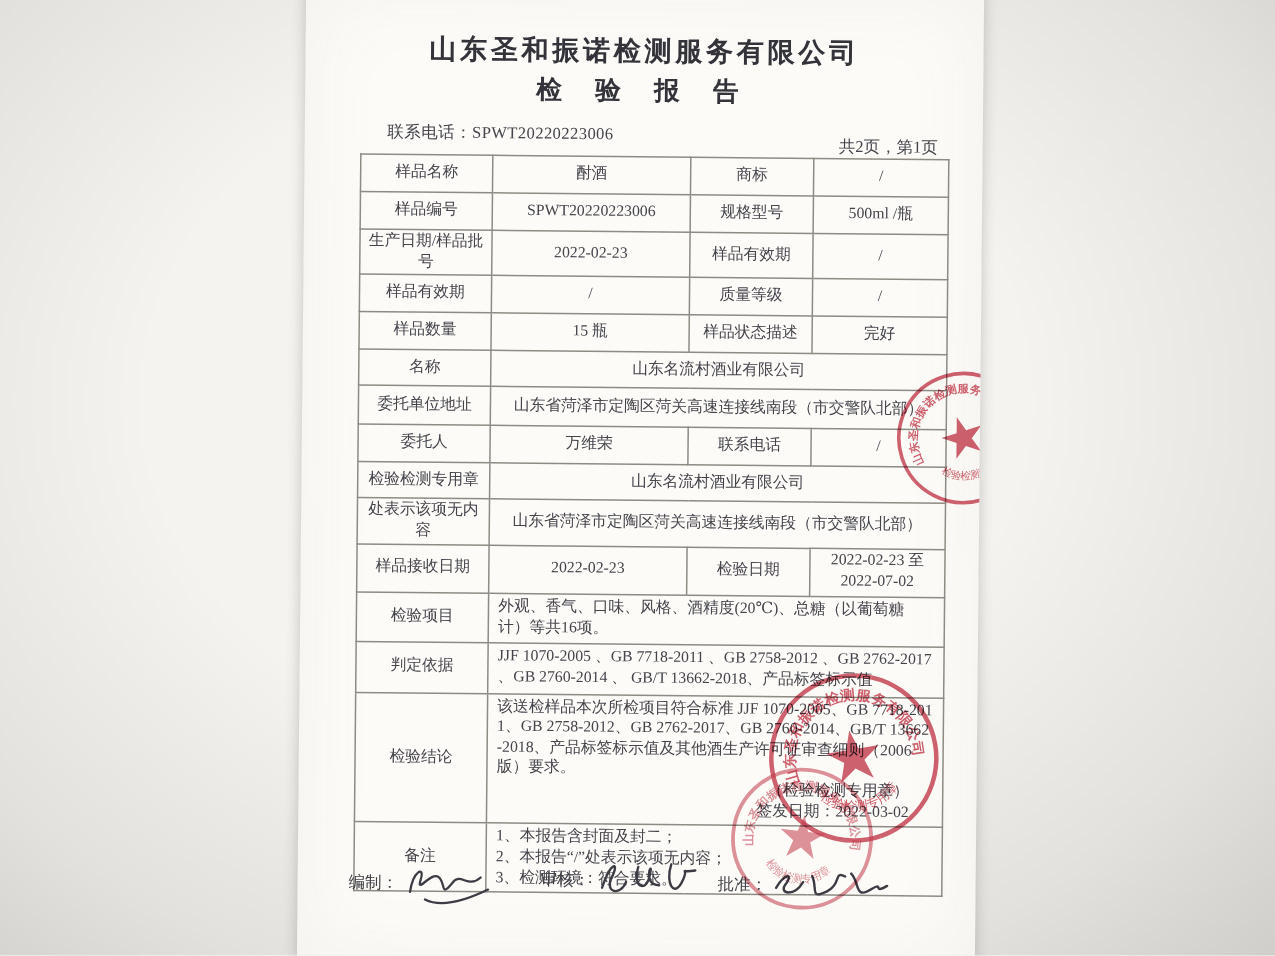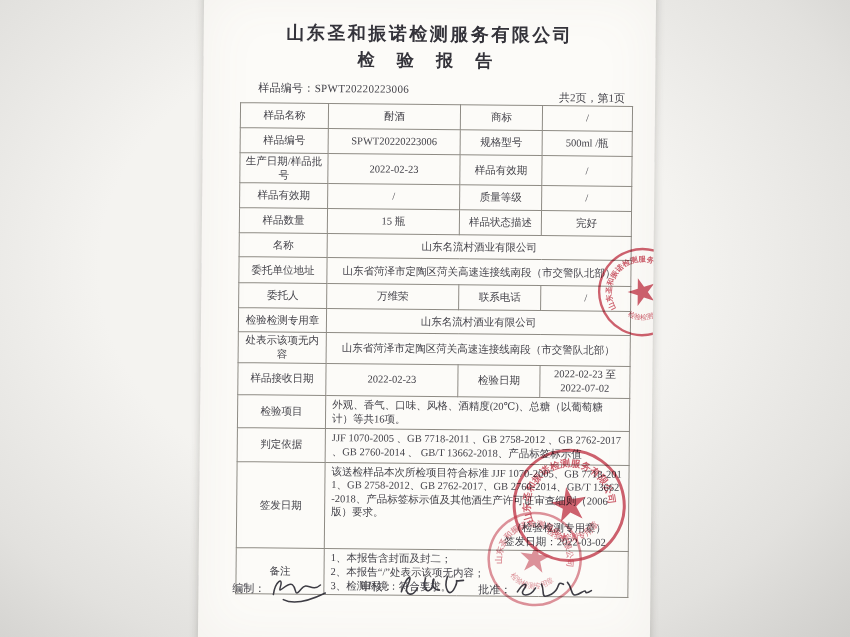--- a/index.html
+++ b/index.html
@@ -43,21 +43,21 @@
 </style>
 </head>
 <body>
 
 <div id="stage">
   <div id="paper">
 
     <div class="title-company">山东圣和振诺检测服务有限公司</div>
     <div class="title-doc">检 验 报 告</div>
 
-    <div class="report-no"><span>样品编号：</span><span>SPWT20220223006</span></div>
+    <div class="report-no"><span>联系电话：</span><span>SPWT20220223006</span></div>
 
     <div class="pagination">共2页，第1页</div>
 
     <table class="report">
       <colgroup>
         <col style="width:88px">
           <col style="width:132px">
           <col style="width:82px">
           <col style="width:90px">
       </colgroup>
@@ -125,21 +125,21 @@
           </tr>
           <tr style="height: 33px;">
             <td>检验项目</td>
             <td colspan="3" class="align-left">外观、香气、口味、风格、酒精度(20℃)、总糖（以葡萄糖计）等共16项。</td>
           </tr>
           <tr style="height: 34px;">
             <td>判定依据</td>
             <td colspan="3" class="align-left">JJF 1070-2005 、GB 7718-2011 、GB 2758-2012 、GB 2762-2017 、GB 2760-2014 、 GB/T 13662-2018、产品标签标示值</td>
           </tr>
           <tr style="height: 76px;">
-            <td>签发日期</td>
+            <td>检验结论</td>
             <td colspan="3" class="align-left">
               <div class="cl">该送检样品本次所检项目符合标准 JJF 1070-2005、GB 7718-2011、GB 2758-2012、GB 2762-2017、GB 2760-2014、GB/T 13662-2018、产品标签标示值及其他酒生产许可证审查细则（2006版）要求。</div>
               <div class="cl r">（检验检测专用章）</div>
               <div class="cl r">签发日期：2022-03-02</div>
             </td>
           </tr>
           <tr style="height: 44px;">
             <td>备注</td>
             <td colspan="3" class="align-left">
               <div class="cl">1、本报告含封面及封二；</div>

